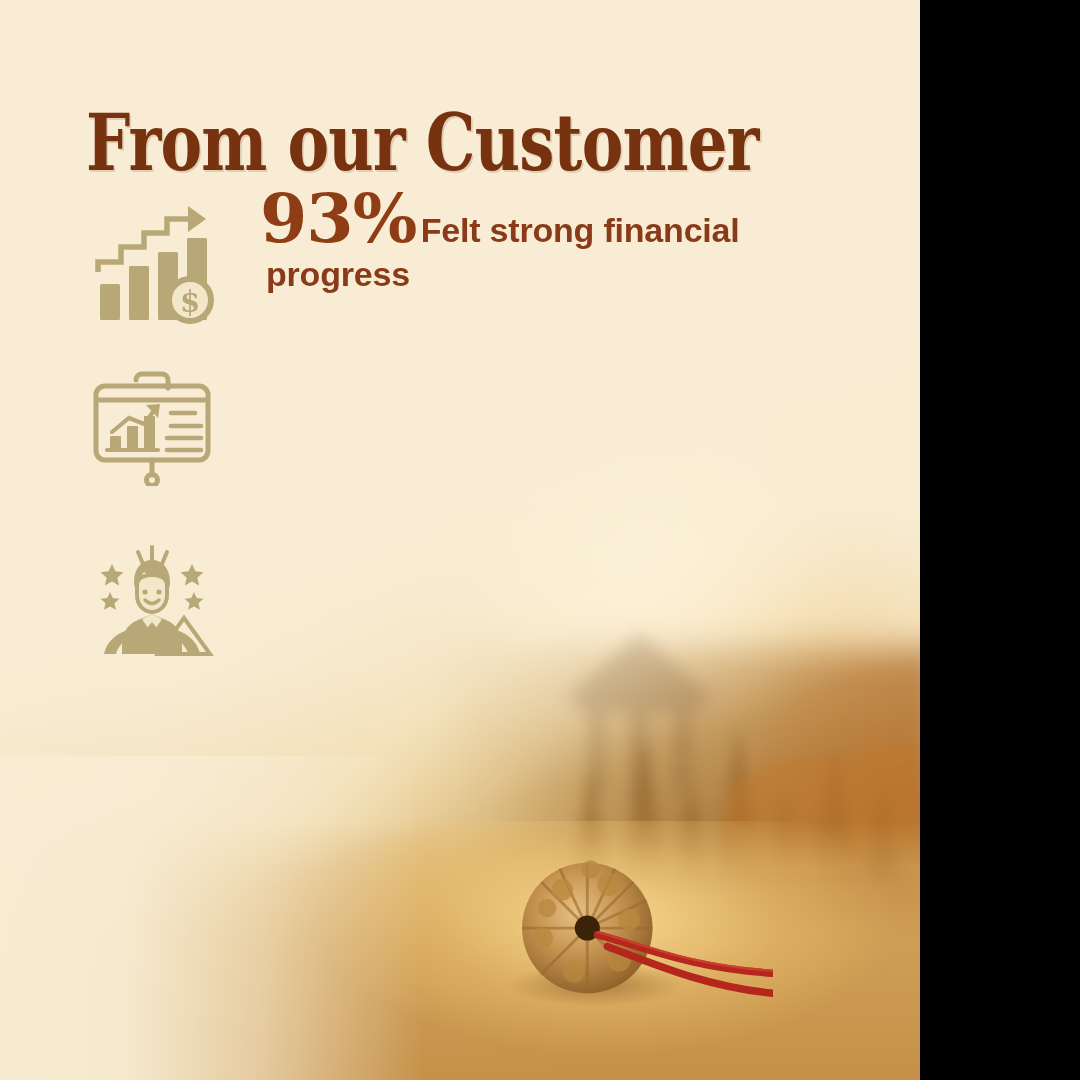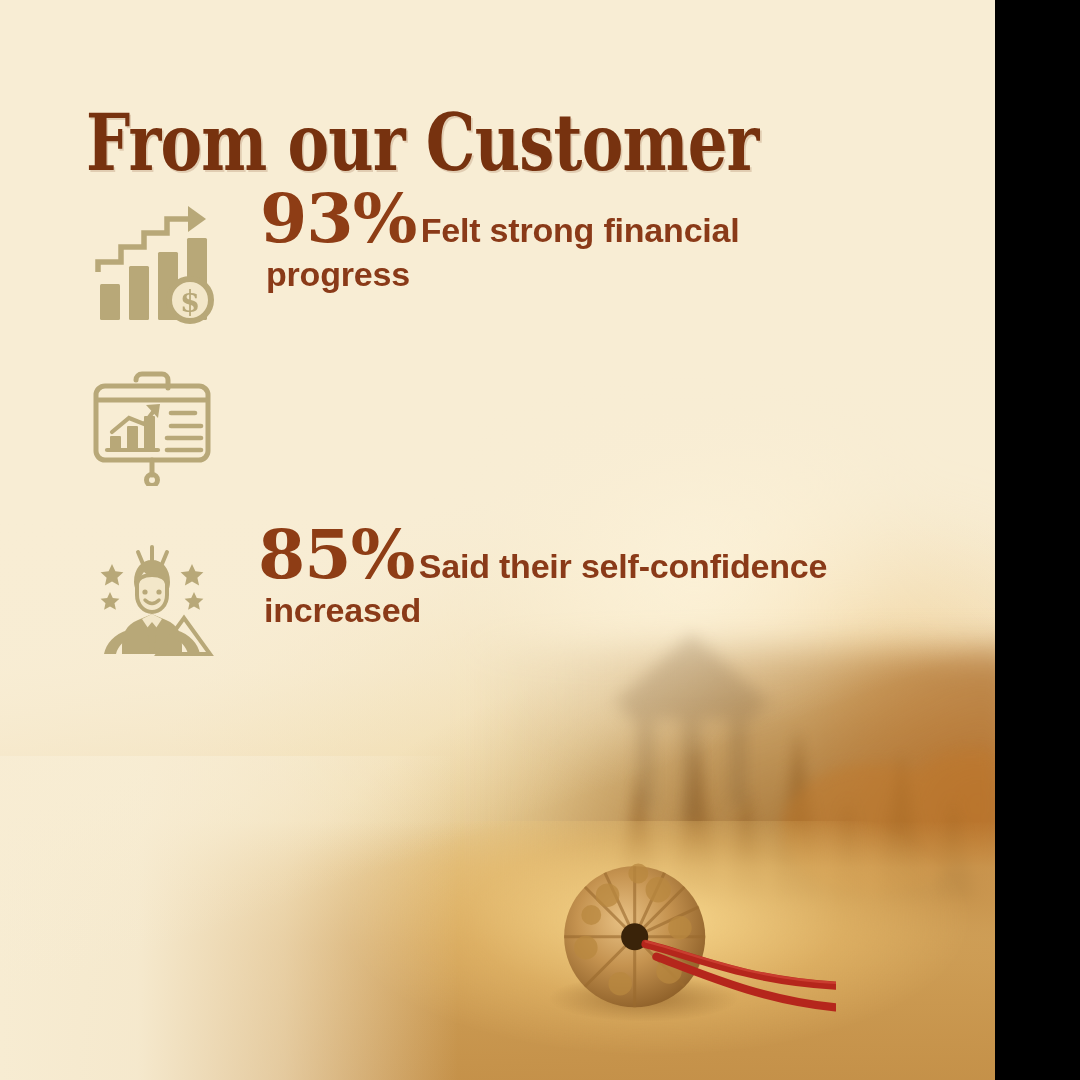--- a/index.html
+++ b/index.html
@@ -2,21 +2,21 @@
 <html><head>
 <meta charset="utf-8">
 <style>
   html, body {
     margin: 0;
     padding: 0;
     background: #000;
   }
   #poster {
     position: relative;
-    width: 995px;
+    width: 920px;
     height: 1080px;
     overflow: hidden;
     background: #f7ecd2;
     font-family: "Liberation Sans", sans-serif;
   }
 
   
   .bg-base {
     position: absolute; inset: 0;
     background:
@@ -318,21 +318,17 @@
 
               <path d="M64 92 l5 6 -3 22 -2 4 -2 -4 -3 -22 Z" fill="#b8a878"></path>
 
               <path d="M40 100 C26 104 18 114 16 124 h12 c2 -8 8 -14 16 -16 Z"></path>
               <path d="M88 100 C102 104 110 114 112 124 h-12 c-2 -8 -8 -14 -16 -16 Z"></path>
 
               <path d="M96 88 L122 124 H70 Z" fill="none" stroke="#b8a878" stroke-width="4"></path>
             </g>
           </svg>
         </div>
-        <p class="stat-text">
-          <span class="stat-pct">85%</span>
-          <span class="stat-label">Said their self-confidence increased</span>
-        </p>
       </div>
 
     </div>
   </div>
 </div>
 
 </body></html>

